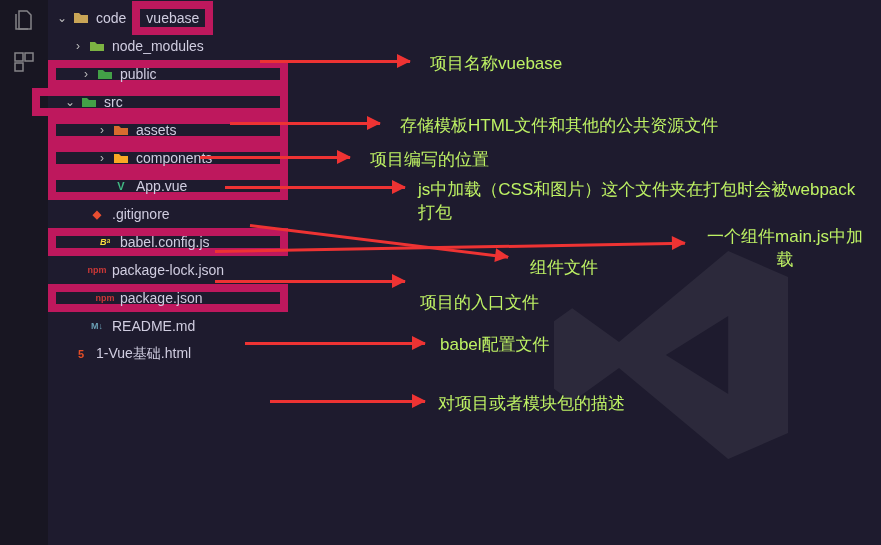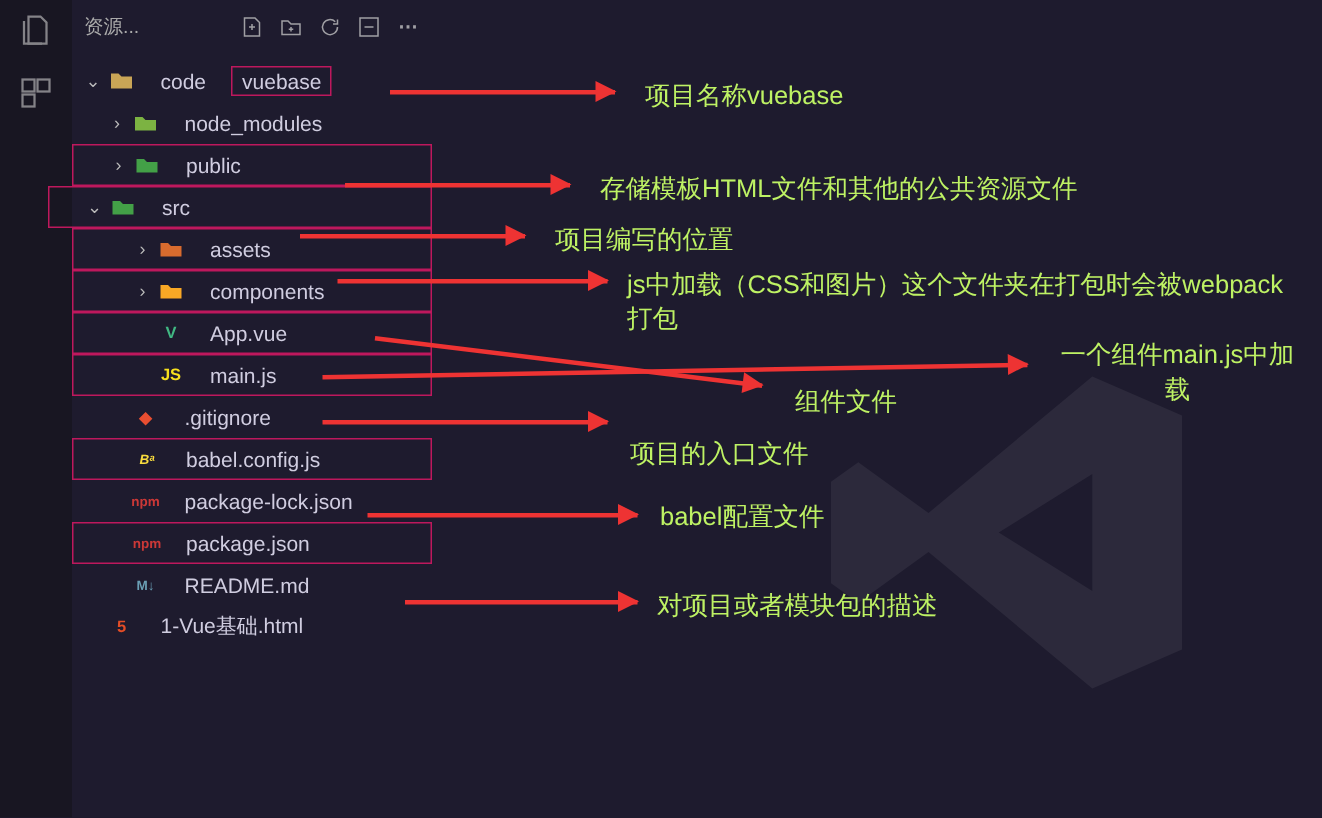--- a/index.html
+++ b/index.html
@@ -30,25 +30,25 @@
 .sidebar-header .title { flex: 1; }
 .sidebar-header .icons { display: flex; gap: 10px; }
 .hdr-icon { width: 16px; height: 16px; opacity: .75; cursor: pointer; }
 .tree { padding: 4px 0; }
 .tree-row {
   display: flex; align-items: center; height: 28px;
   padding-left: 8px; color: #d0cde0; cursor: pointer;
 }
 .chev { width: 12px; text-align: center; font-size: 12px; color: #bbb; margin-right: 4px; }
 .file-icon { width: 18px; height: 18px; margin-right: 6px; display: inline-flex; align-items: center; justify-content: center; font-size: 11px; font-weight: bold; }
-.lbl { white-space: nowrap; margin-left: 11px; }
+.lbl { white-space: nowrap; }
 .indent-0 { padding-left: 8px; }
 .indent-1 { padding-left: 24px; }
 .indent-2 { padding-left: 40px; }
-.redbox { border: 1px solid #be185d; }
+.redbox { border: 8px solid #be185d; }
 
 .anno {
   position: absolute; color: #bef264; font-size: 17px; font-weight: 500;
 }
 
 .arrow {
   position: absolute;
   height: 3px; background: #e33;
 }
 .arrow::after {
@@ -73,42 +73,20 @@
       <path d="M4 6v15h12"></path>
     </svg>
   <svg class="activity-icon" viewBox="0 0 24 24" fill="none" stroke="#ccc" stroke-width="1.5">
       <rect x="3" y="3" width="8" height="8"></rect>
       <rect x="13" y="3" width="8" height="8"></rect>
       <rect x="3" y="13" width="8" height="8"></rect>
     </svg>
 </div>
 
 <div class="sidebar">
-  <div class="sidebar-header">
-    <span class="title">资源...</span>
-    <span class="icons">
-      <svg class="hdr-icon" viewBox="0 0 16 16" stroke="#ccc" fill="none">
-          <path d="M3 2h7l3 3v9H3z"></path>
-          <path d="M8 6v4M6 8h4"></path>
-        </svg>
-      <svg class="hdr-icon" viewBox="0 0 16 16" stroke="#ccc" fill="none">
-          <path d="M2 4h4l2 2h6v7H2z"></path>
-          <path d="M8 8v3M6.5 9.5h3"></path>
-        </svg>
-      <svg class="hdr-icon" viewBox="0 0 16 16" stroke="#ccc" fill="none">
-          <path d="M13 8a5 5 0 1 1-1.5-3.5"></path>
-          <path d="M13 3v3h-3"></path>
-        </svg>
-      <svg class="hdr-icon" viewBox="0 0 16 16" stroke="#ccc" fill="none">
-          <rect x="2" y="2" width="12" height="12"></rect>
-          <path d="M5 8h6"></path>
-        </svg>
-      <span class="hdr-icon" style="color:#ccc;font-weight:bold;text-align:center;line-height:16px;">⋯</span>
-    </span>
-  </div>
 
   <div class="tree">
 
     <div class="tree-row indent-0">
       <span class="chev">⌄</span>
       <span class="file-icon">
         <svg width="16" height="16" viewBox="0 0 16 16">
             <path fill="#c9a556" d="M1 3h5l2 2h7v8H1z"></path>
           </svg>
       </span>
@@ -166,25 +144,20 @@
         </span>
       <span class="lbl">components</span>
     </div>
 
     <div class="tree-row indent-2 redbox">
       <span class="chev"></span>
       <span class="file-icon" style="color:#41b883">V</span>
       <span class="lbl">App.vue</span>
     </div>
 
-    <div class="tree-row indent-2 redbox">
-      <span class="chev"></span>
-      <span class="file-icon" style="color:#f7df1e">JS</span>
-      <span class="lbl">main.js</span>
-    </div>
 
     <div class="tree-row indent-1">
       <span class="chev"></span>
       <span class="file-icon" style="color:#e84e31">◆</span>
       <span class="lbl">.gitignore</span>
     </div>
 
     <div class="tree-row indent-1 redbox">
       <span class="chev"></span>
       <span class="file-icon" style="color:#f9dc3e;font-size:9px;font-style:italic">Bᵃ</span>

